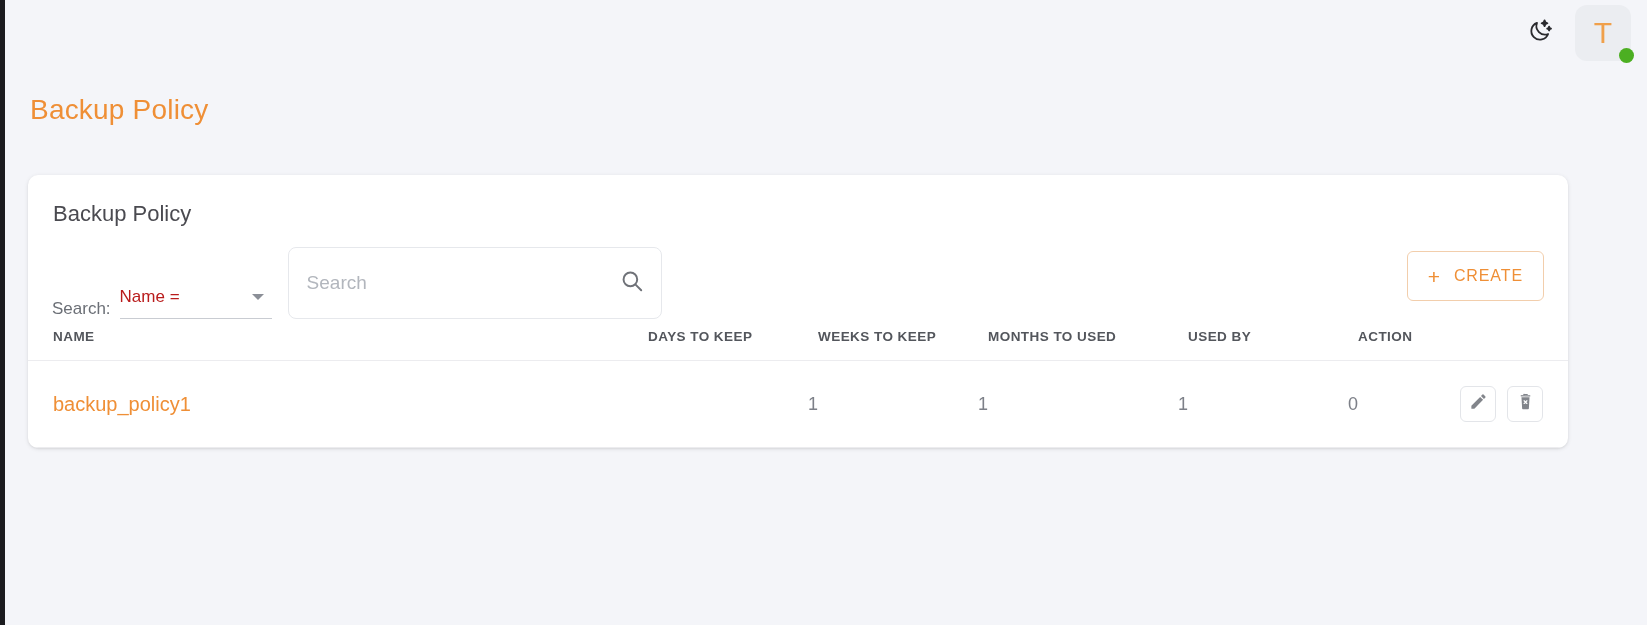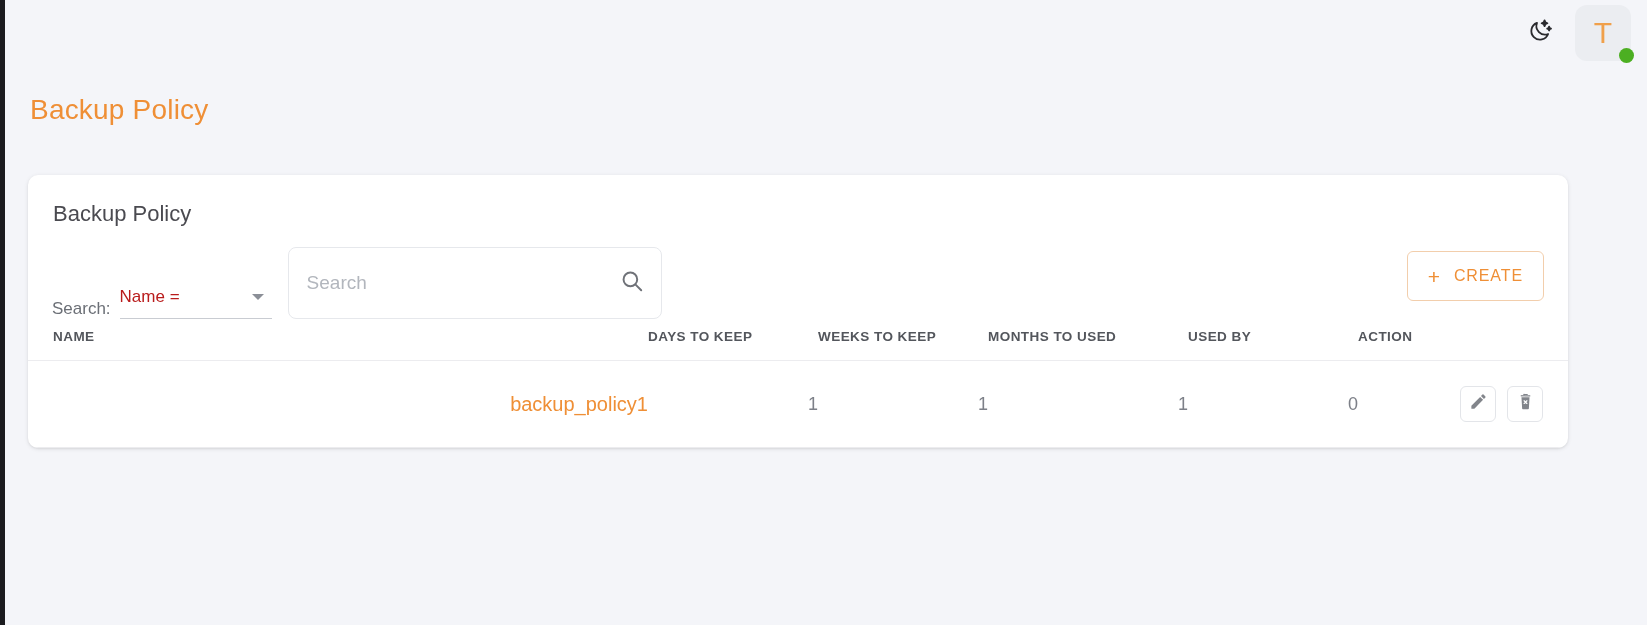--- a/index.html
+++ b/index.html
@@ -195,22 +195,22 @@
   thead th.col-action { padding-right: 9px; }
 
   tbody td {
     padding: 25px 0;
     font-size: 18px;
     color: #7d8088;
     text-align: right;
     border-bottom: 1px solid #ececef;
   }
   tbody td.col-name {
-    text-align: right;
-    padding-left: 34px;
+    text-align: left;
+    padding-left: 25px;
     color: #ef8f36;
     font-size: 20px;
     cursor: pointer;
   }
   tbody td.col-action { padding-right: 25px; }
 
   .w-name   { width: 620px; }
   .w-days   { width: 170px; }
   .w-weeks  { width: 170px; }
   .w-months { width: 200px; }

